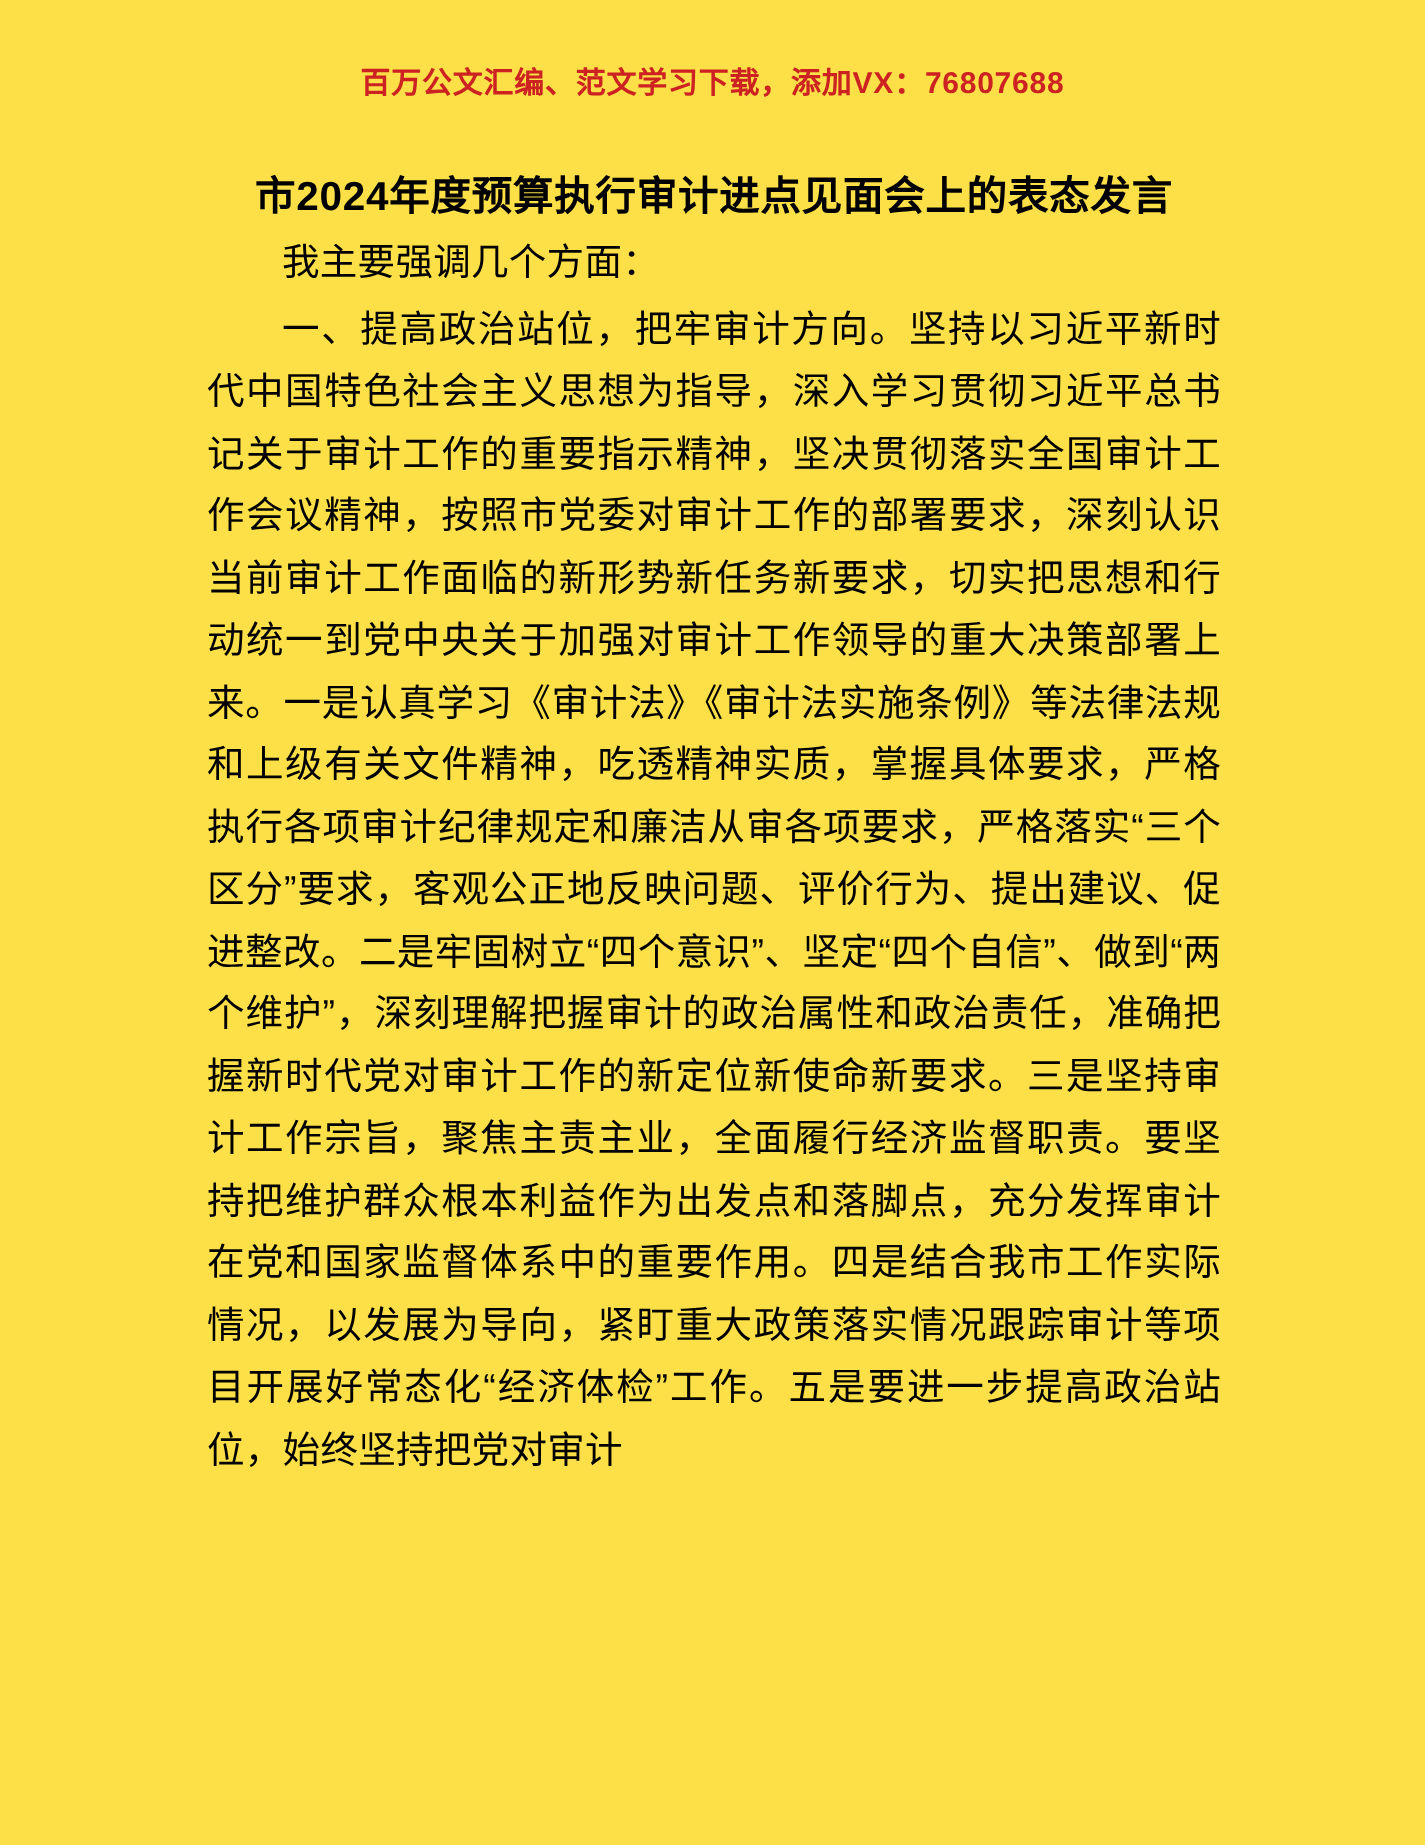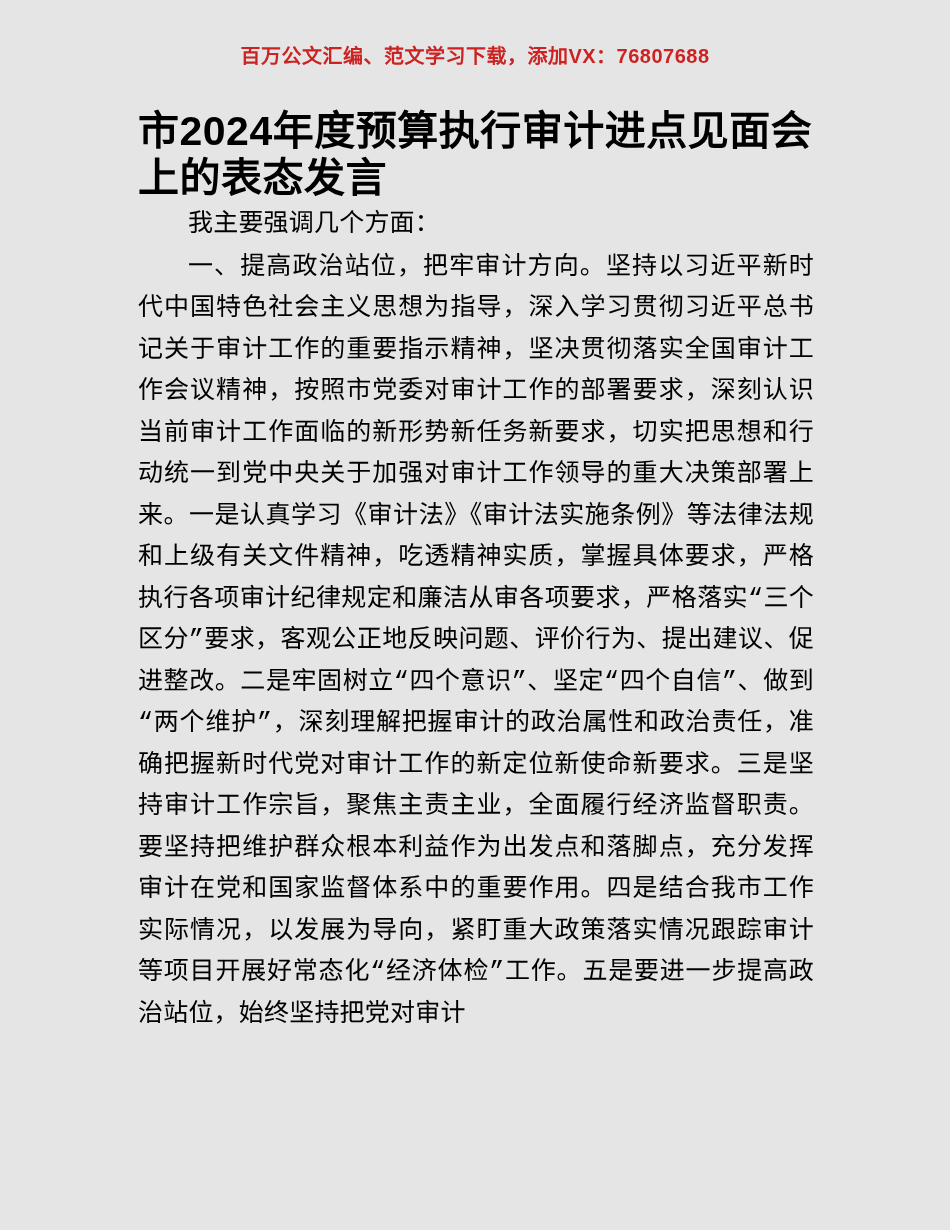--- a/index.html
+++ b/index.html
@@ -7,21 +7,21 @@
     margin: 0;
     padding: 0;
     background: #ffffff;
   }
 
   .page {
     position: relative;
     width: 950px;
     height: 1230px;
     margin: 0 auto;
-    background: #e5e5e5;
+    background: #fde047;
     overflow: hidden;
     font-family: "Liberation Sans", "DejaVu Sans", sans-serif;
     -webkit-font-smoothing: antialiased;
   }
 
   
   .promo-banner {
     position: absolute;
     top: 44px;
     left: 0;
@@ -39,22 +39,22 @@
   .doc {
     position: absolute;
     top: 108px;
     left: 138px;
     width: 676px;
   }
 
   .doc-title {
     margin: 0;
     padding: 0;
-    text-align: left;
-    font-size: 41px;
+    text-align: center;
+    font-size: 27px;
     font-weight: 700;
     line-height: 47px;
     color: #000000;
     letter-spacing: 0.5px;
   }
 
   .body-block {
   }
 
   .para {
@@ -65,21 +65,20 @@
     color: #000000;
     text-align: justify;
     text-justify: inter-ideograph;
     text-indent: 2em;
     letter-spacing: 0.2px;
     word-break: break-all;
   }
 
   .para + .para {
     margin-top: 3px;
-    font-family: Liberation Mono, monospace;
   }
 </style>
 </head>
 <body>
 
 <div class="page">
 
   <div class="promo-banner">百万公文汇编、范文学习下载，添加VX：76807688</div>
 
   <div class="doc">

